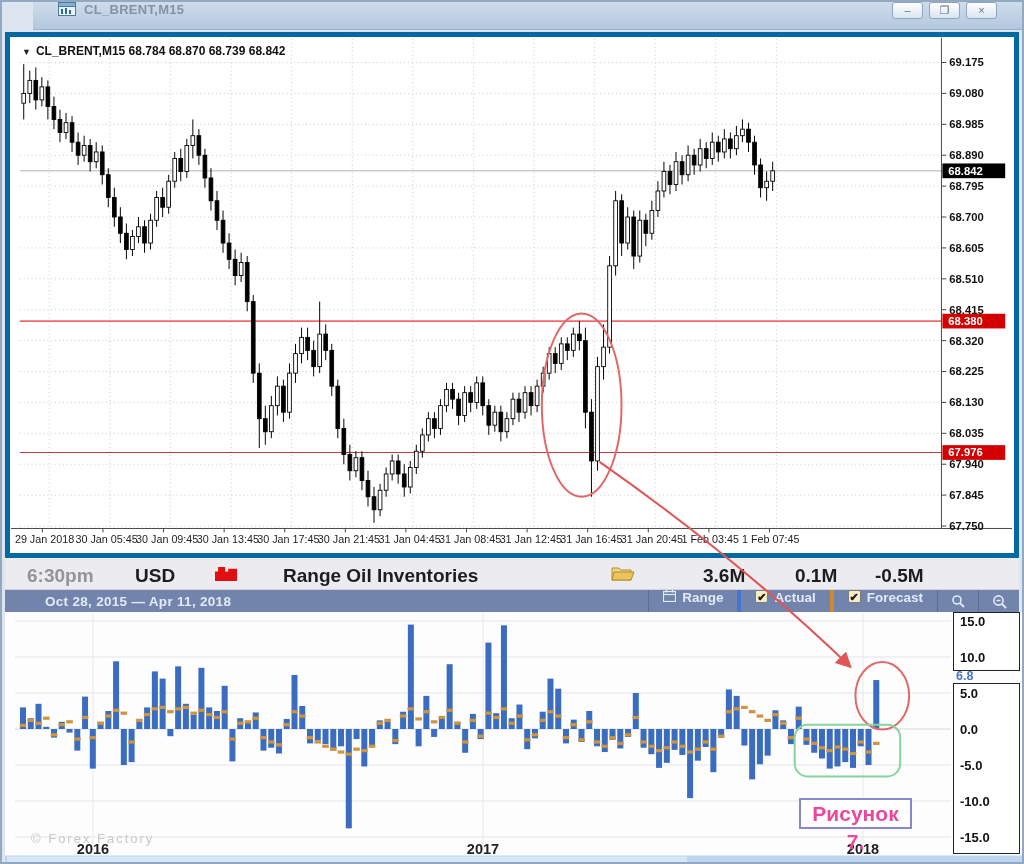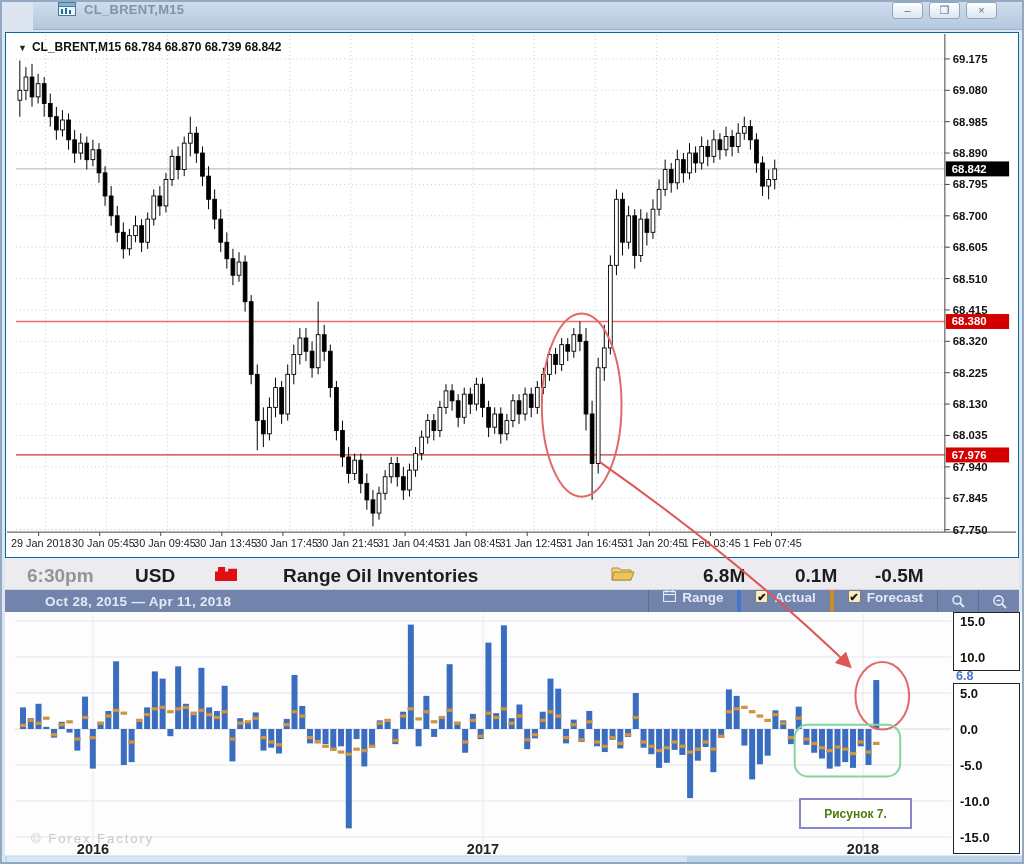--- a/index.html
+++ b/index.html
@@ -9,21 +9,21 @@
   .titlebar{position:absolute;left:0;top:0;right:0;height:28px;
     background:linear-gradient(#cfdcec,#b3c8de);border-bottom:1px solid #9db1c8;
     display:flex;align-items:flex-start;padding:0 25px;margin-left:31px;}
   .app-icon{width:18px;height:14px;margin-right:8px;display:inline-block;}
   .win-title{font-size:13px;color:#8493a4;font-weight:bold;letter-spacing:.3px;flex:1;}
   .win-btns{display:flex;gap:6px;}
   .win-btn{width:31px;height:17px;border:1px solid #8fa6bf;border-radius:3px;
     background:linear-gradient(#ffffff,#d9e5f1);color:#5d6e80;font-size:11px;line-height:15px;
     text-align:center;cursor:default;}
   
-  .chart-panel{position:absolute;left:3px;right:3px;top:30px;height:526px;background:#fff;border:1px solid #0369a1;}
+  .chart-panel{position:absolute;left:3px;right:3px;top:30px;height:526px;background:#fff;border:5px solid #0369a1;}
   .chart-panel svg{position:absolute;left:0;top:0;width:100%;height:100%;}
   .symbol-line{position:absolute;left:12px;top:7px;font-size:12px;font-weight:bold;color:#111;z-index:3;}
   .symbol-line .dd{font-size:9px;color:#222;margin-right:5px;}
   
   .calendar-row{position:absolute;left:3px;right:3px;top:556px;height:32px;background:#ebebf0;
     border-bottom:1px solid #d2d2da;font-weight:bold;font-size:19px;color:#1d1d1d;}
   .calendar-row span{position:absolute;top:7px;}
   .cal-time{left:22px;color:#949494;}
   .cal-cur{left:130px;}
   .cal-event{left:278px;}
@@ -42,21 +42,21 @@
   .hbtn{display:flex;align-items:flex-start;gap:6px;padding:0 14px;height:100%;cursor:default;}
   .chk{width:13px;height:13px;background:#f6ecc6;border:1px solid #7c7c7c;border-radius:2px;
     font-size:11px;line-height:12px;text-align:center;color:#1a1a1a;font-weight:bold;}
   .magbtn{width:40px;display:flex;justify-content:center;}
   
   .ff-svg{position:absolute;left:3px;right:3px;top:610px;height:252px;}
   
   .overlay{position:absolute;inset:0;width:100%;height:100%;z-index:10;pointer-events:none;}
   .figure-label{position:absolute;left:797px;top:796px;width:113px;height:31px;z-index:12;
     background:#fff;border:2px solid #8787cf;text-align:center;line-height:28px;
-    font-size:12px;font-weight:bold;color:#4d7c0f;}
+    font-size:21px;font-weight:bold;color:#ec4899;}
 </style>
 </head>
 <body>
 
 <div class="window">
 
   <div class="titlebar">
     <span class="app-icon">
       <svg width="18" height="14" viewBox="0 0 18 14">
           <rect x="0.5" y="0.5" width="17" height="13" fill="#eaf4fa" stroke="#4a7a9a"></rect>
@@ -434,21 +434,21 @@
     <span class="cal-time">6:30pm</span>
     <span class="cal-cur">USD</span>
     <i class="impact-icon"></i>
     <span class="cal-event">Range Oil Inventories</span>
     <span class="folder-icon">
       <svg width="24" height="17" viewBox="0 0 24 17">
           <path d="M1 3 h7 l2 2 h10 v10 h-19 z" fill="#f0d387" stroke="#b08d2e"></path>
           <path d="M3 7 h20 l-3 8 h-19 z" fill="#ecc35c" stroke="#b08d2e"></path>
         </svg>
     </span>
-    <span class="cal-actual">6.8M</span>
+    <span class="cal-actual">3.6M</span>
     <span class="cal-forecast">0.1M</span>
     <span class="cal-previous">-0.5M</span>
   </div>
 
   <div class="ff-header">
     <span class="ff-range-text">Oct 28, 2015 — Apr 11, 2018</span>
     <div class="hsep"></div>
     <div class="hbtn">
       <svg width="13" height="12" viewBox="0 0 13 12">
           <rect x="0.5" y="1.5" width="12" height="10" fill="none" stroke="#e2e9f7" stroke-width="1.2"></rect>

